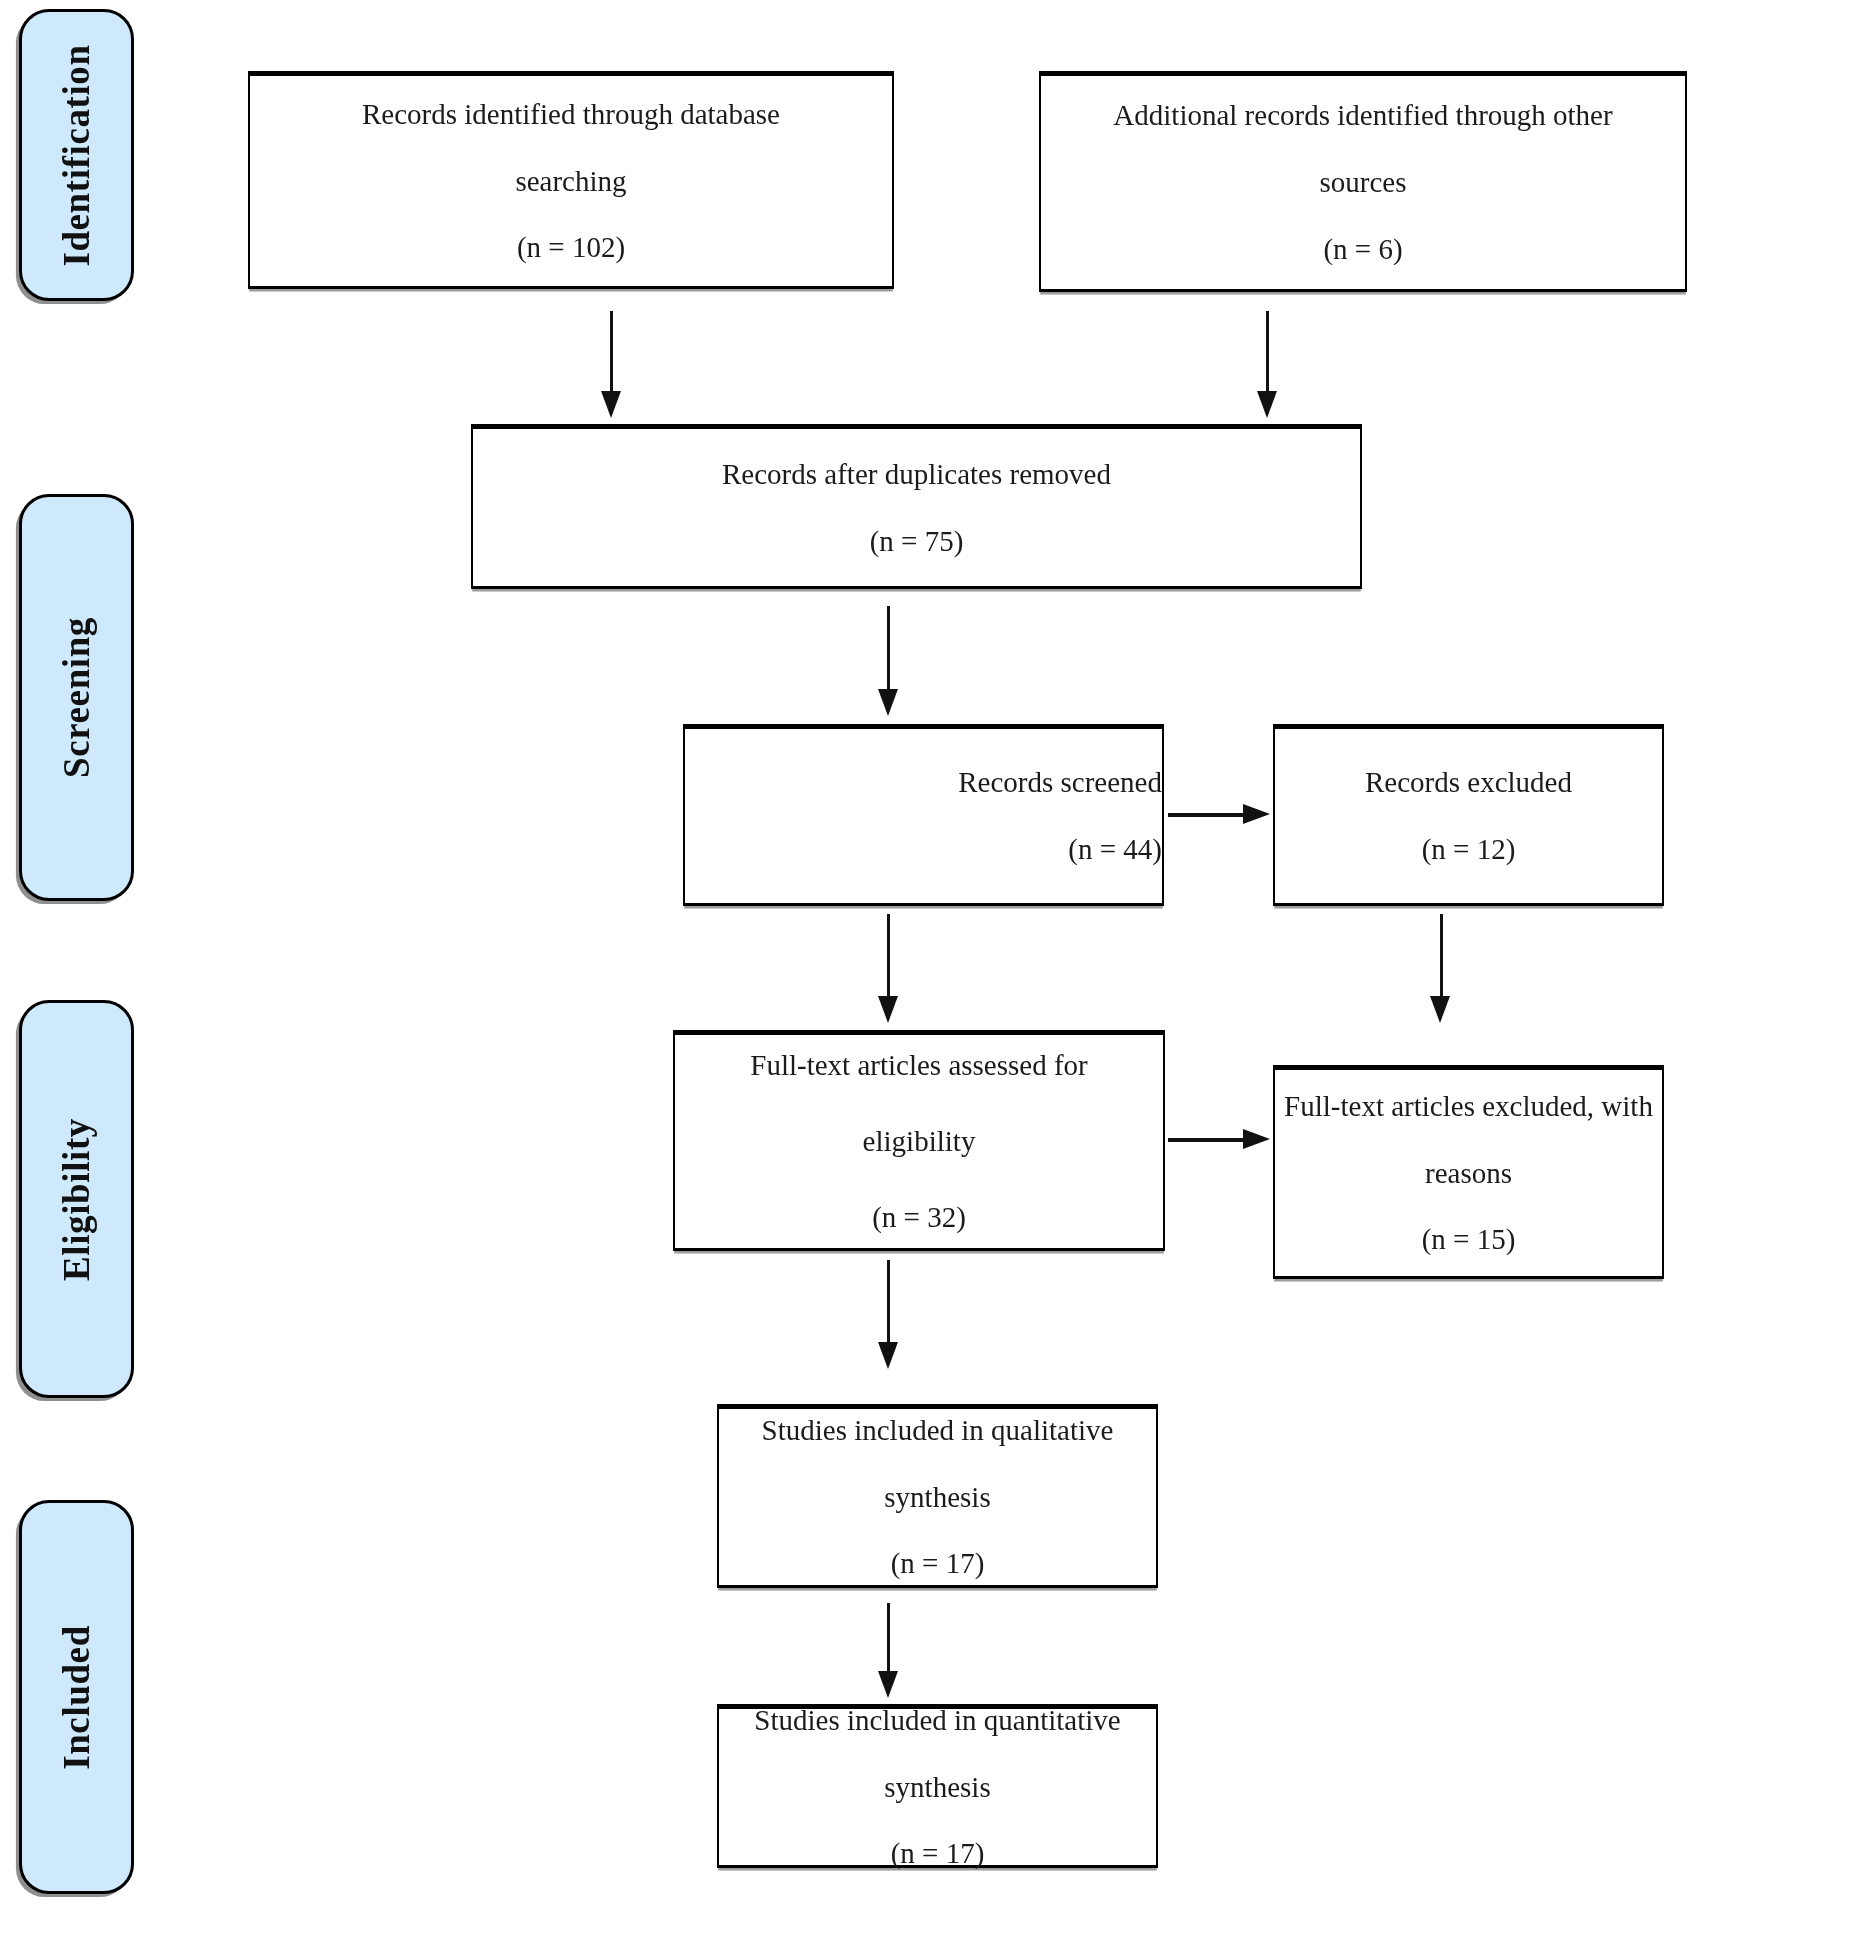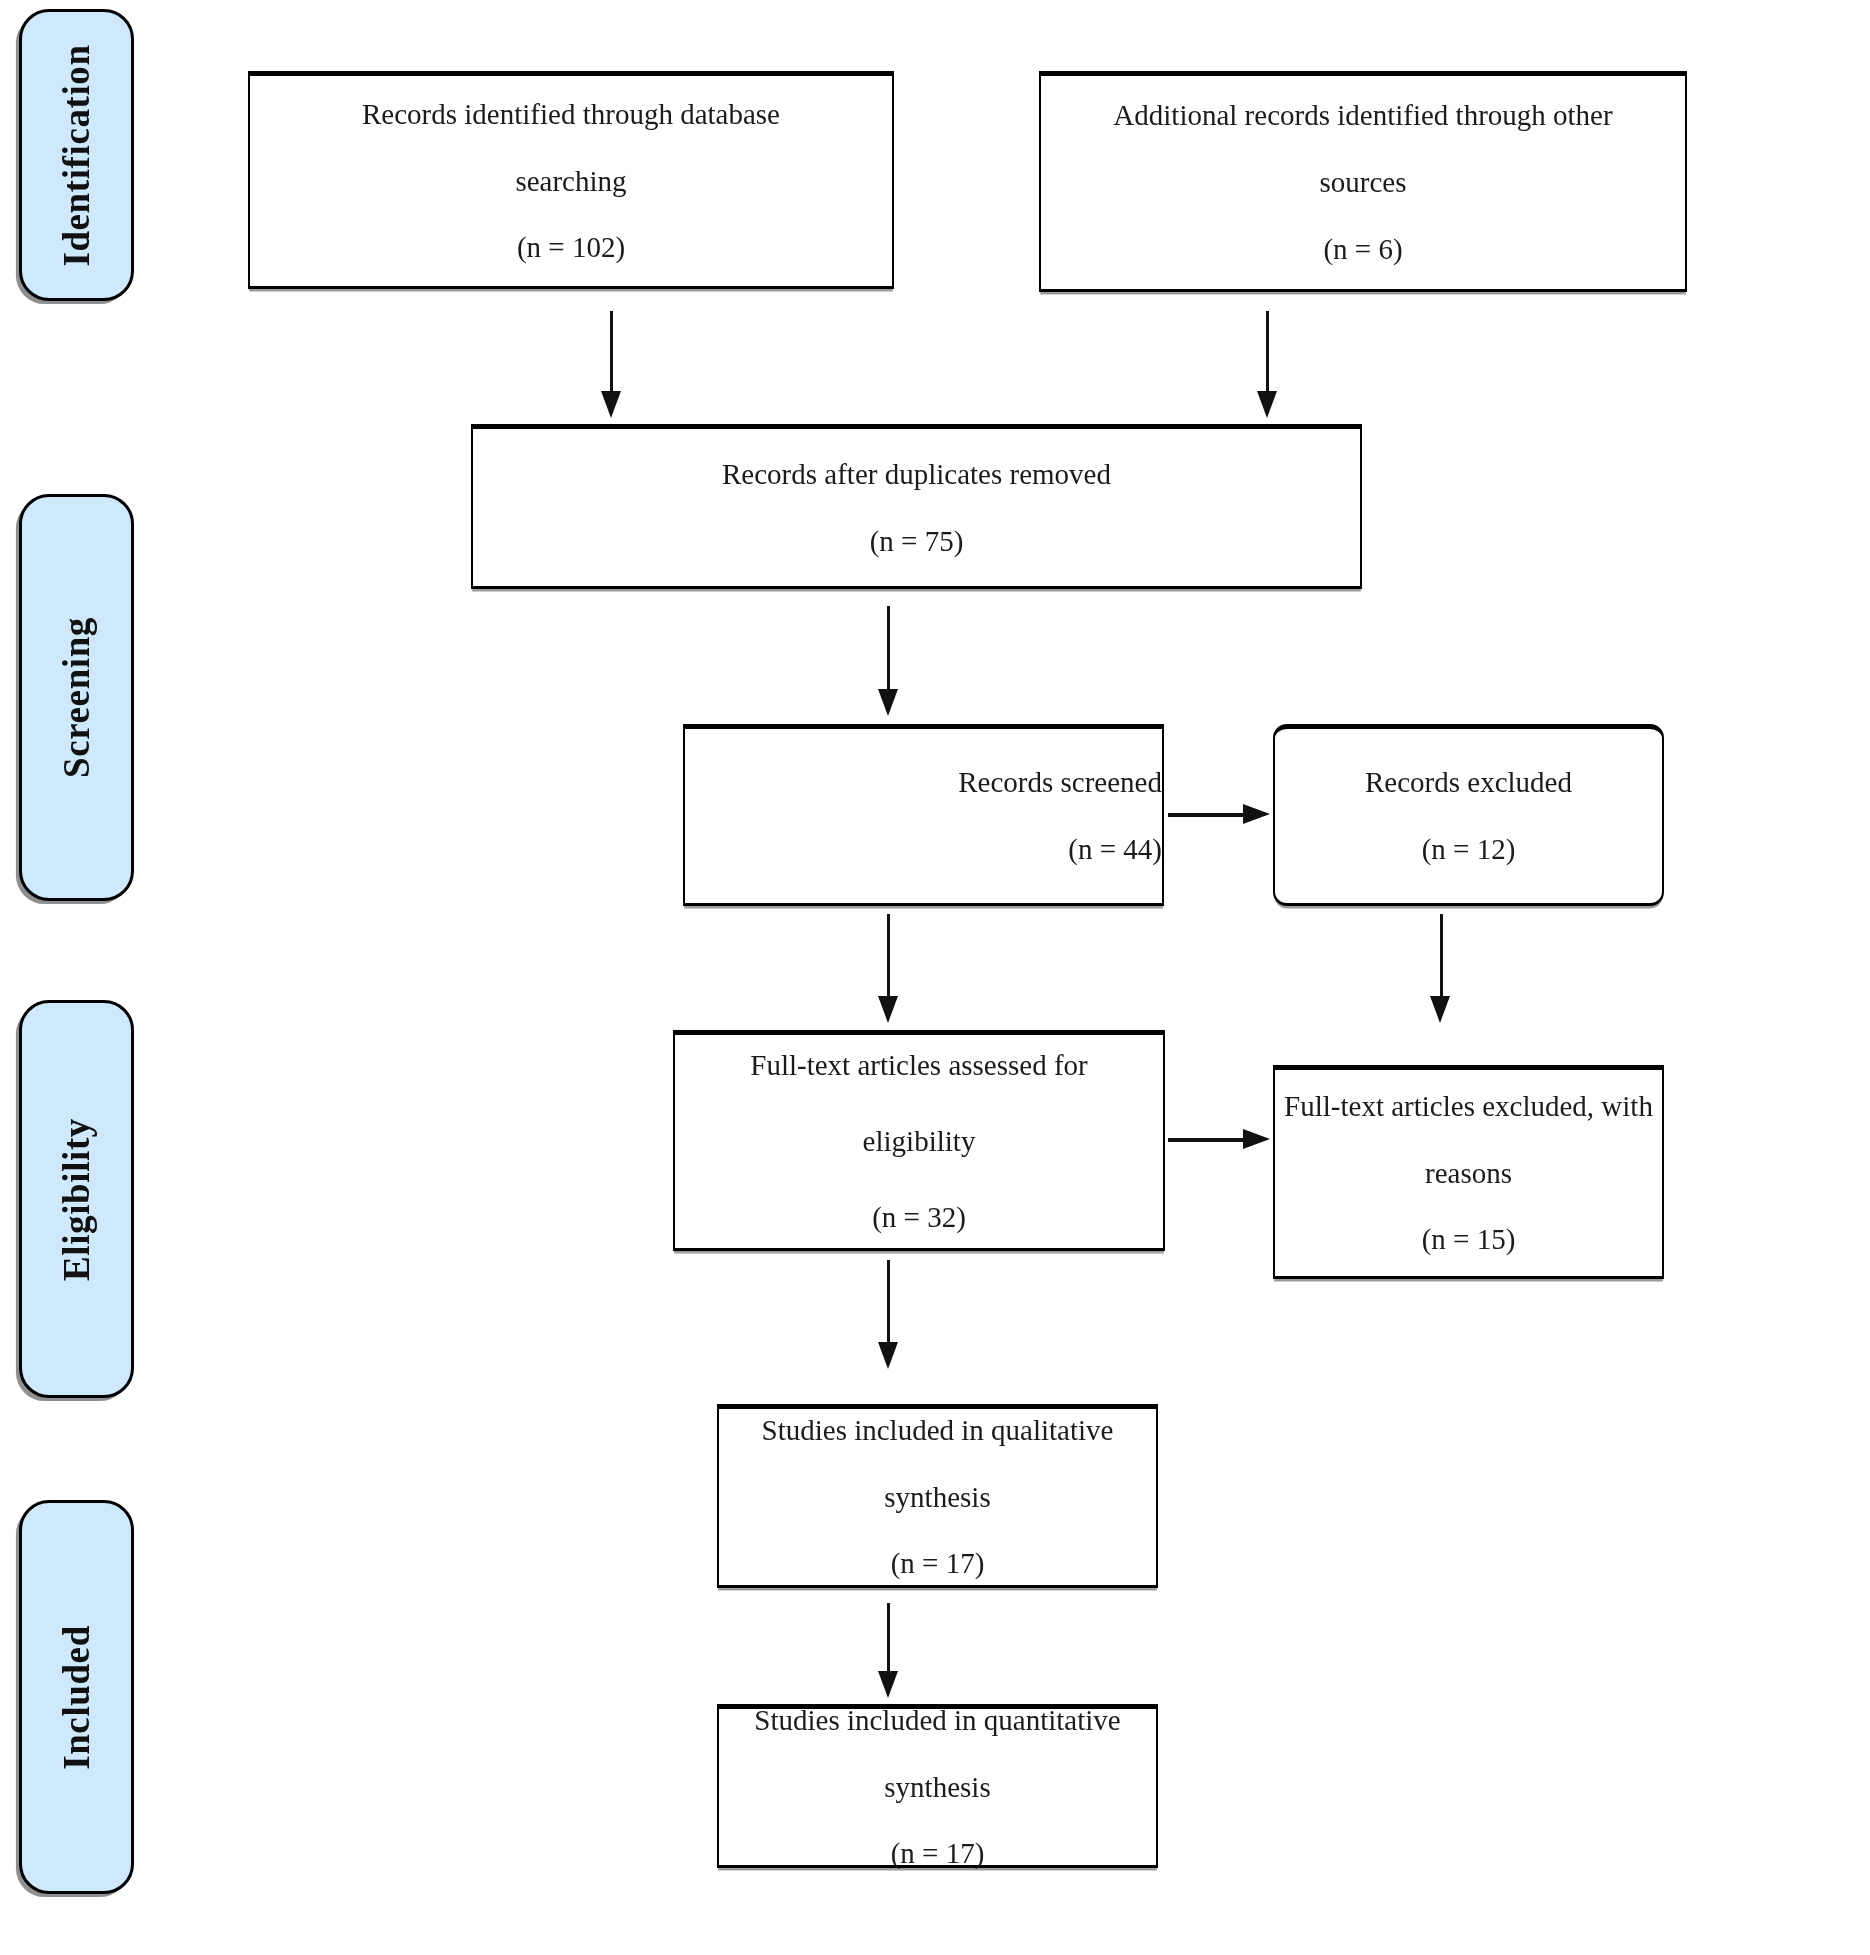--- a/index.html
+++ b/index.html
@@ -56,21 +56,21 @@
     text-align: center;
     font-size: 29px;
     line-height: 2.3;
   }
   .fbox .line { display: block; white-space: nowrap; }
 
   #box-records-database   { left: 248px;  top: 71px;  width: 646px; height: 218px; }
   #box-records-other      { left: 1039px; top: 71px;  width: 648px; height: 221px; }
   #box-duplicates         { left: 471px;  top: 424px;  width: 891px; height: 165px; }
   #box-screened           { left: 683px; top: 724px; width: 481px;  height: 182px; align-items: flex-end; }
-  #box-excluded           { left: 1273px; top: 724px; width: 391px;  height: 182px; border-radius: 14px; }
+  #box-excluded           { left: 1273px; top: 724px; width: 391px;  height: 182px; }
   #box-fulltext           { left: 673px; top: 1030px; width: 492px;  height: 221px; gap: 9px; }
   #box-fulltext-excluded  { left: 1273px; top: 1030px; width: 391px;  height: 214px; margin-top: 35px; }
   #box-qualitative        { left: 717px; top: 1376px; width: 441px;  height: 184px; margin-top: 28px; }
   #box-quantitative       { left: 717px; top: 1704px; width: 441px;  height: 164px; }
 
   
   .stem-v { position: absolute; width: 3.1px; background: #111; }
   .stem-h { position: absolute; height: 3.7px; background: #111; }
   .head-down {
     position: absolute; width: 0; height: 0;

